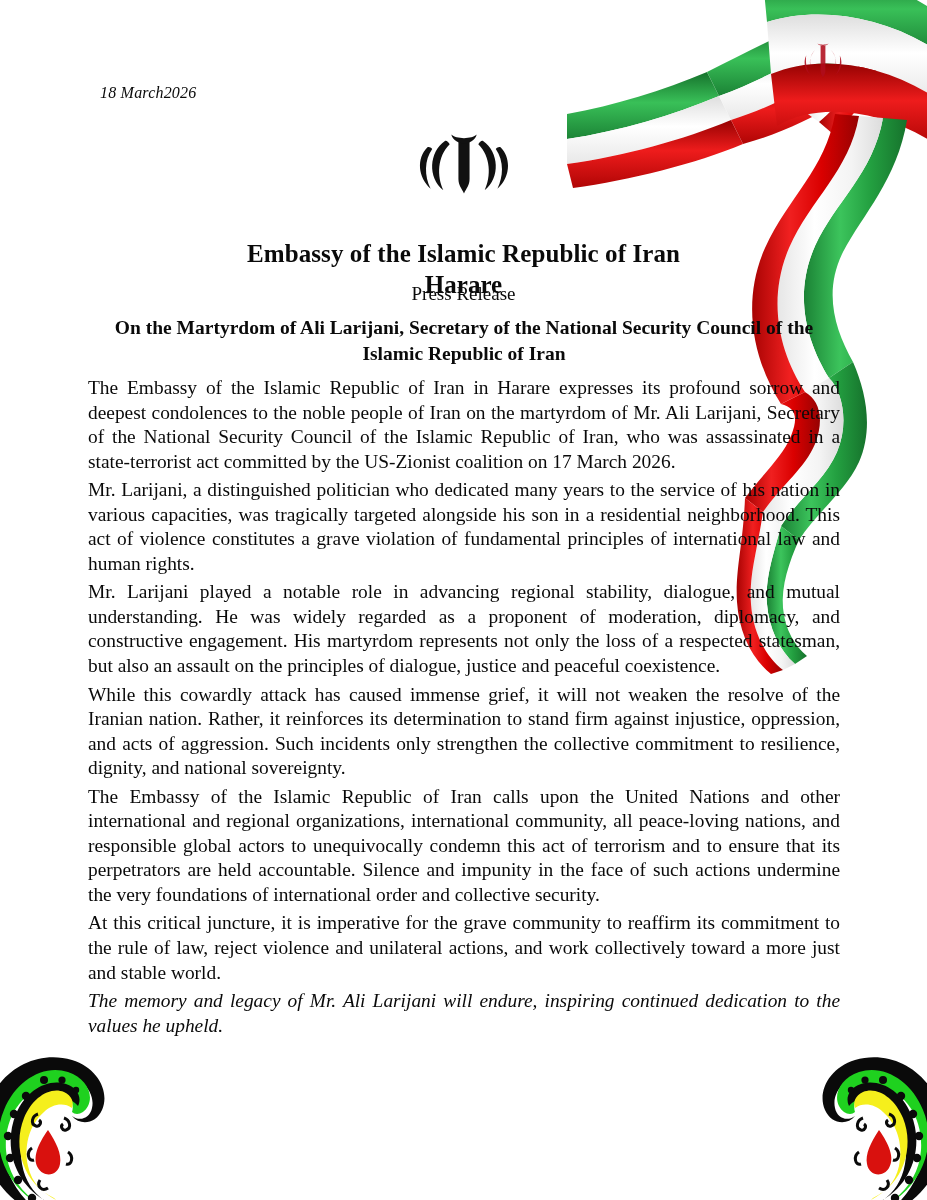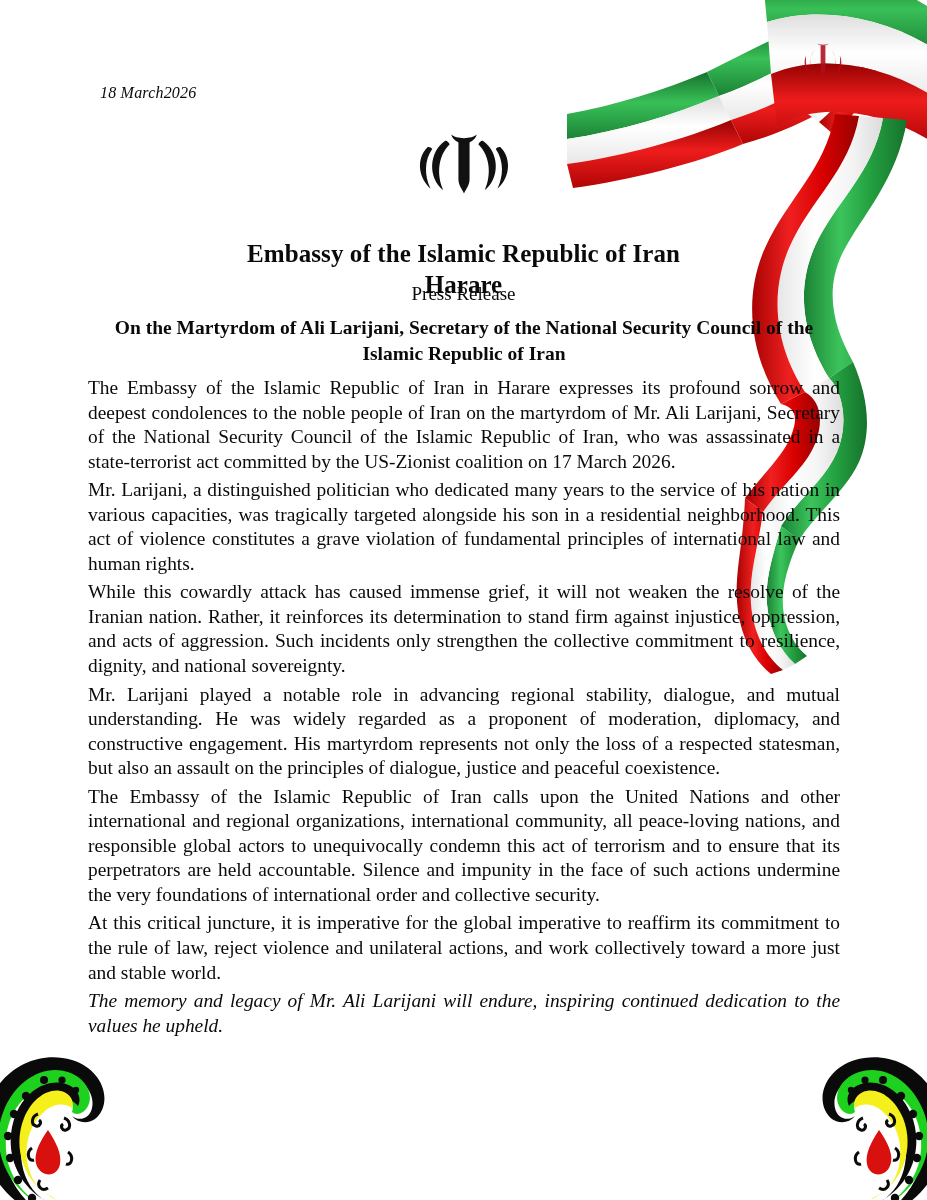--- a/index.html
+++ b/index.html
@@ -238,24 +238,24 @@
     <div class="org-city">Harare</div>
   </div>
 
   <div class="press-release">Press Release</div>
 
   <div class="subject-title">On the Martyrdom of Ali Larijani, Secretary of the National Security Council of the Islamic Republic of Iran</div>
 
   <div class="body-text">
     <p>The Embassy of the Islamic Republic of Iran in Harare expresses its profound sorrow and deepest condolences to the noble people of Iran on the martyrdom of Mr. Ali Larijani, Secretary of the National Security Council of the Islamic Republic of Iran, who was assassinated in a state-terrorist act committed by the US-Zionist coalition on 17 March 2026.</p>
     <p>Mr. Larijani, a distinguished politician who dedicated many years to the service of his nation in various capacities, was tragically targeted alongside his son in a residential neighborhood. This act of violence constitutes a grave violation of fundamental principles of international law and human rights.</p>
+    <p>Mr. Larijani played a notable role in advancing regional stability, dialogue, and mutual understanding. He was widely regarded as a proponent of moderation, diplomacy, and constructive engagement. His martyrdom represents not only the loss of a respected statesman, but also an assault on the principles of dialogue, justice and peaceful coexistence.</p>
     <p>While this cowardly attack has caused immense grief, it will not weaken the resolve of the Iranian nation. Rather, it reinforces its determination to stand firm against injustice, oppression, and acts of aggression. Such incidents only strengthen the collective commitment to resilience, dignity, and national sovereignty.</p>
-    <p>Mr. Larijani played a notable role in advancing regional stability, dialogue, and mutual understanding. He was widely regarded as a proponent of moderation, diplomacy, and constructive engagement. His martyrdom represents not only the loss of a respected statesman, but also an assault on the principles of dialogue, justice and peaceful coexistence.</p>
     <p>The Embassy of the Islamic Republic of Iran calls upon the United Nations and other international and regional organizations, international community, all peace-loving nations, and responsible global actors to unequivocally condemn this act of terrorism and to ensure that its perpetrators are held accountable. Silence and impunity in the face of such actions undermine the very foundations of international order and collective security.</p>
-    <p>At this critical juncture, it is imperative for the global imperative to reaffirm its commitment to the rule of law, reject violence and unilateral actions, and work collectively toward a more just and stable world.</p>
+    <p>At this critical juncture, it is imperative for the grave community to reaffirm its commitment to the rule of law, reject violence and unilateral actions, and work collectively toward a more just and stable world.</p>
     <p class="italic">The memory and legacy of Mr. Ali Larijani will endure, inspiring continued dedication to the values he upheld.</p>
   </div>
 
   <div class="paisley left">
     <svg width="185" height="170" viewBox="0 0 185 170" xmlns="http://www.w3.org/2000/svg">
 
       <path d="M62,166 C10,150 -16,96 2,52 C16,16 52,-2 86,8 C112,16 124,40 116,58 C110,72 94,74 86,64 C94,70 104,66 106,56 C110,38 92,22 70,22 C38,22 14,52 16,92 C18,124 36,152 66,168 Z" fill="#0a0a0a"></path>
 
       <path d="M66,158 C22,142 2,96 18,58 C30,28 58,12 82,20 C100,26 108,42 102,54 C98,62 90,64 86,60 C90,48 78,34 60,36 C34,40 18,68 20,98 C22,126 40,148 68,160 Z" fill="#1fd11f"></path>
 

